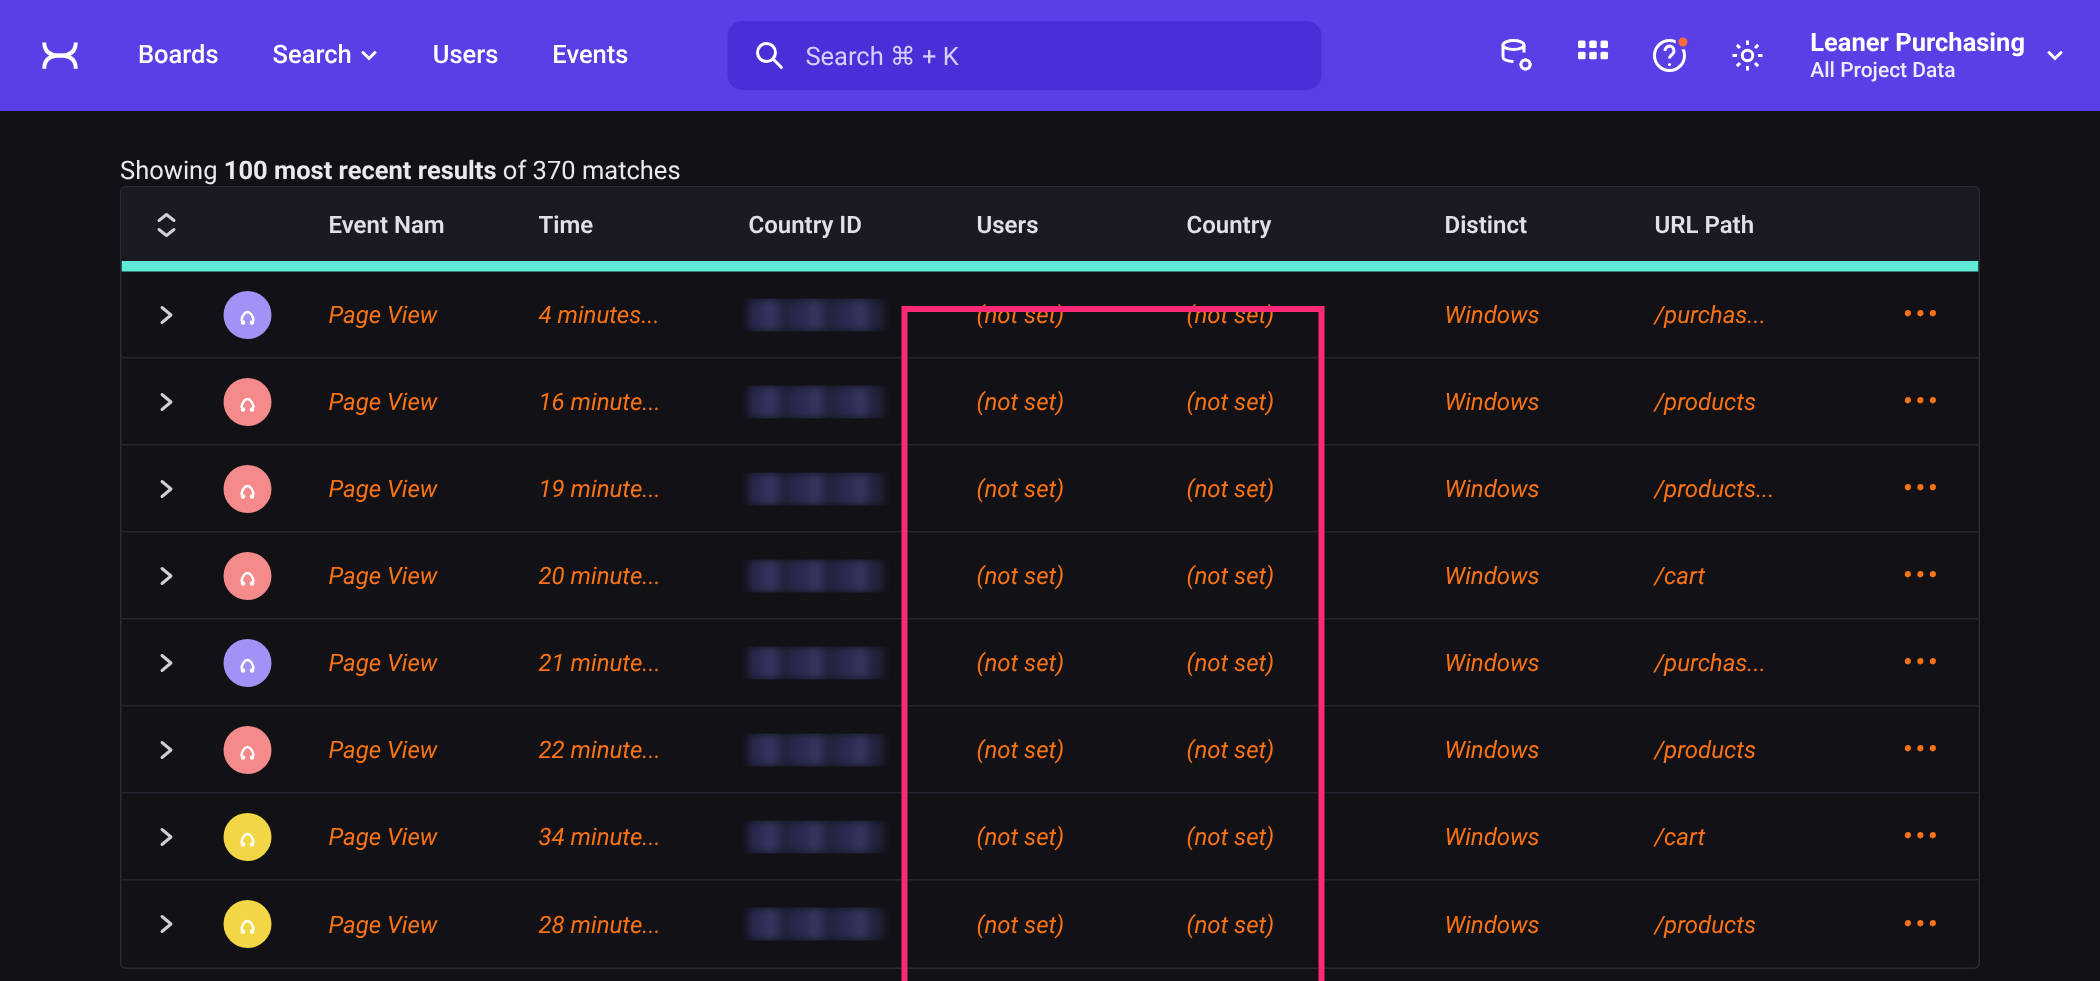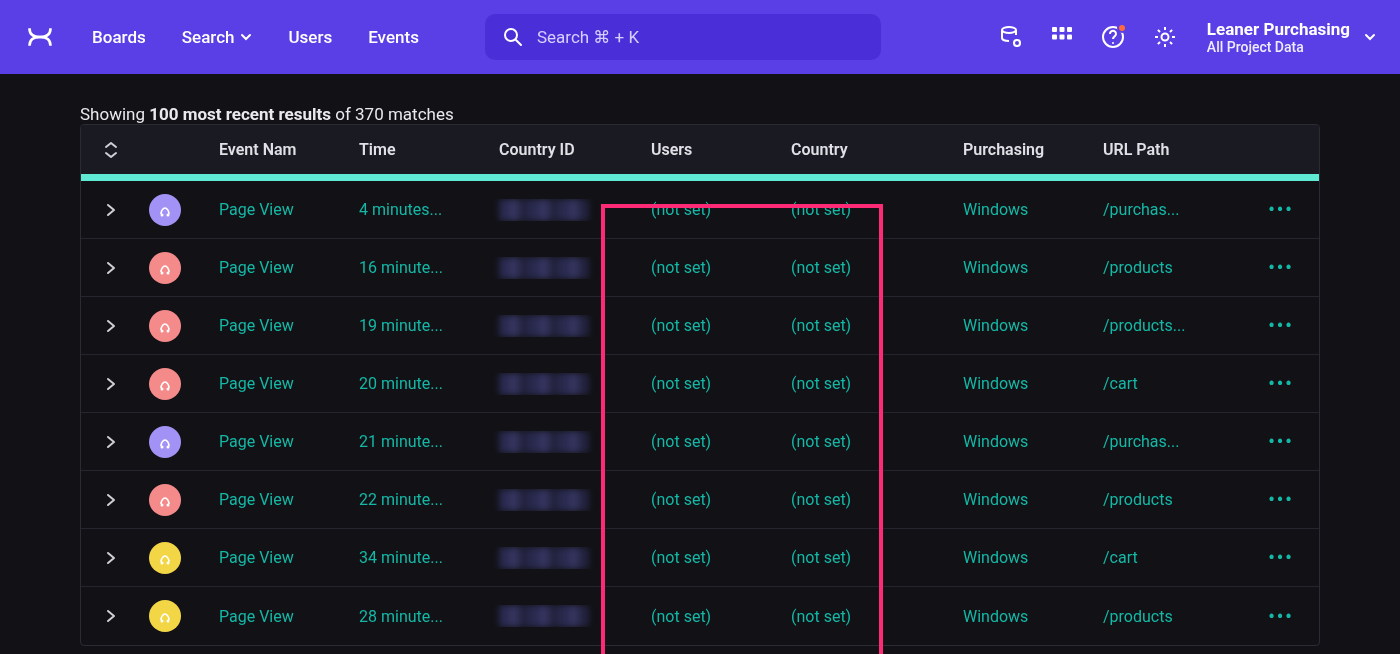--- a/index.html
+++ b/index.html
@@ -74,21 +74,22 @@
     color:#e0e0e6;
     border-bottom:7px solid #5eead4;
   }
   .thead > div { padding: 0 8px; white-space:nowrap; overflow:hidden; text-overflow:ellipsis;}
   .collapse-all { display:flex; justify-content:center; }
 
   .trow {
     height:58px;
     border-bottom:1px solid #25252f;
     font-size:16px;
-    color:#14b8a6;
+    color:#f97316;
+    font-style:italic;
   }
   .trow:last-child { border-bottom:none; }
   .trow > div { padding: 0 8px; white-space:nowrap; overflow:hidden; text-overflow:ellipsis;}
   .expand { display:flex; justify-content:center; color:#cfcfd6; cursor:pointer;}
   .avatar-cell { display:flex; justify-content:flex-start; padding-left:4px;}
   .avatar {
     width:32px; height:32px; border-radius:50%;
     display:flex; align-items:center; justify-content:center;
     color:#fff;
   }
@@ -217,21 +218,21 @@
           </svg>
       </div>
       <div></div>
       <div>Event Nam</div>
       <div>Time</div>
       <div>Country ID</div>
       <div></div>
       <div>Users</div>
       <div>Country</div>
       <div></div>
-      <div>Purchasing</div>
+      <div>Distinct</div>
       <div>URL Path</div>
       <div></div>
     </div>
 
     <div id="rows-host">
         <div class="trow">
     <div class="expand">
       <svg width="10" height="14" viewBox="0 0 10 14">
               <path d="M2 2l6 5-6 5" stroke="#cfcfd6" stroke-width="2" fill="none" stroke-linecap="round" stroke-linejoin="round"></path>
             </svg>

